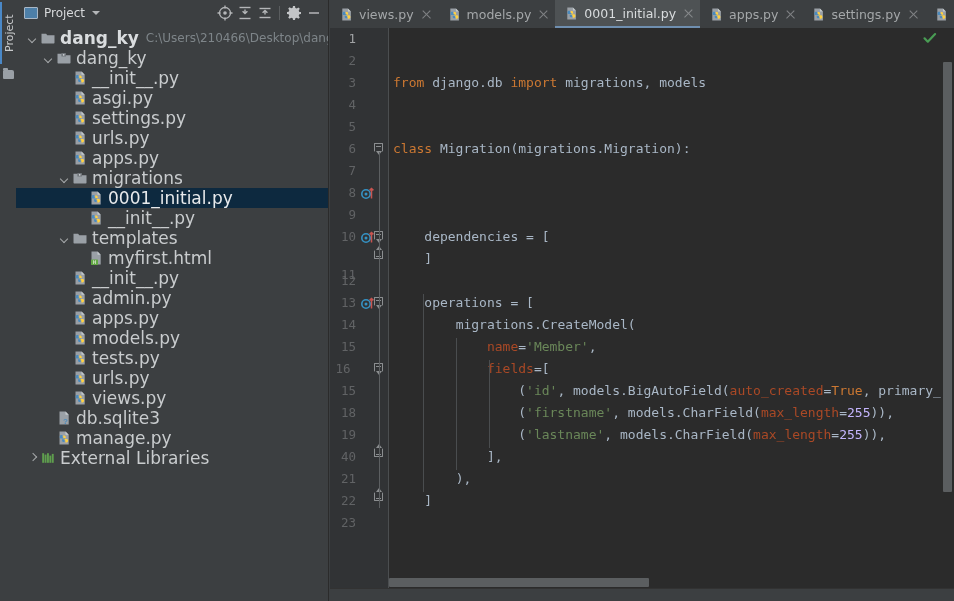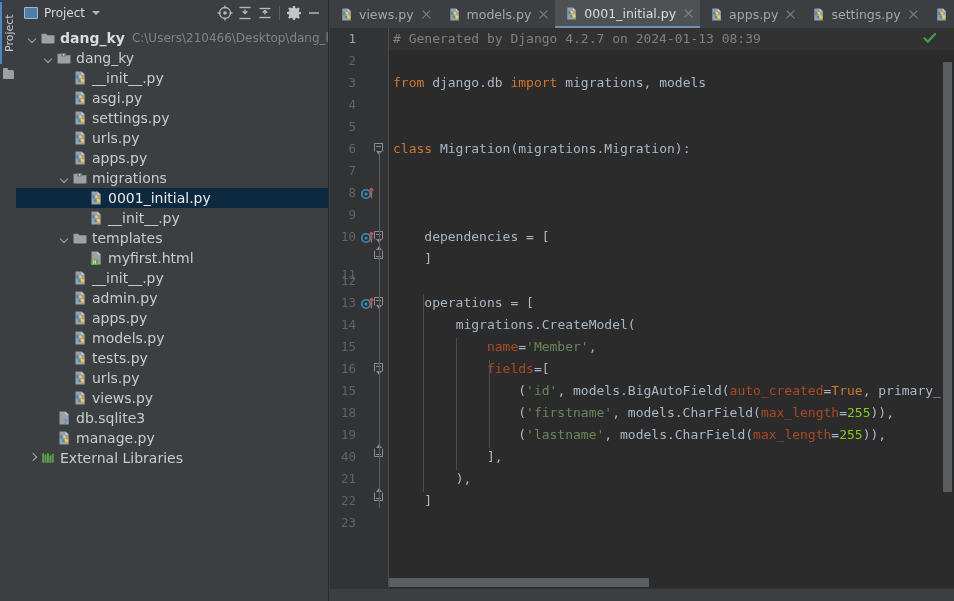--- a/index.html
+++ b/index.html
@@ -157,21 +157,21 @@
     border-width: 0 1.4px 1.4px 0;
     transform: rotate(-45deg);
   }
   .ic {
     width: 16px; height: 16px;
     flex: none;
     margin-right: 4px;
     position: relative;
   }
   .ic svg { display: block; }
-  .label { font-size: 14px; }
+  .label { font-size: 17px; }
   .label.bold { font-weight: bold; color: #d9dcde; }
   .path {
     margin-left: 7px;
     color: #7e8589;
     font-size: 12px;
   }
 
   
   #editor-area {
     position: absolute;
@@ -335,21 +335,21 @@
   .indent-guide {
     position: absolute;
     width: 1px;
     background: #4a4d4f;
   }
 
   
   .t-comment { color: #808080; }
   .t-kw      { color: #cc7832; }
   .t-str     { color: #6a8759; }
-  .t-num     { color: #84cc16; margin-top: 23px; }
+  .t-num     { color: #c4b5fd; margin-top: 23px; }
   .t-kwarg   { color: #aa4926; }
   .t-def     { color: #a9b7c6; }
   .t-punc    { color: #a9b7c6; }
 
   
   #inspect-check {
     position: absolute;
     right: 16px; top: 2px;
     width: 16px; height: 16px;
     cursor: pointer;
@@ -843,21 +843,21 @@
               <circle cx="5" cy="8" r="1.5" fill="#3592c4"></circle>
               <path d="M10.5 12.5V2.5M8.6 4.4l1.9-1.9 1.9 1.9" stroke="#c75450" stroke-width="1.5" fill="none"></path>
             </svg></div>
           <div class="fold collapse" style="top: 264px;">
             <div class="box"></div>
             <div class="tick"></div>
             <div class="tri"></div>
           </div>
           <div class="lnum" style="top: 286px;">14</div>
           <div class="lnum" style="top: 308px;">15</div>
-          <div class="lnum" style="top: 330px;">16</div>
+          <div class="lnum" style="top: 330px; text-align: center;">16</div>
           <div class="fold collapse" style="top: 330px;">
             <div class="box"></div>
             <div class="tick"></div>
             <div class="tri"></div>
           </div>
           <div class="lnum" style="top: 352px;">15</div>
           <div class="lnum" style="top: 374px;">18</div>
           <div class="lnum" style="top: 396px;">19</div>
           <div class="lnum" style="top: 418px;">40</div>
           <div class="fold end" style="top: 418px;">
@@ -871,21 +871,20 @@
             <div class="box"></div>
             <div class="tick"></div>
             <div class="tri"></div>
           </div>
           <div class="lnum" style="top: 484px;">23</div>
           <div class="guideline" style="left: 49px; top: 124px; height: 158px;"></div>
           <div class="guideline" style="left: 49px; top: 278px; height: 202px;"></div>
         </div>
       <div id="gutter-sep"></div>
       <div id="code">
-          <div class="cline first-bg" style="top: 0px;"><span style="padding-left: 4px;"><span class="t-comment"># Generated by Django 4.2.7 on 2024-01-13 08:39</span></span></div>
           <div class="cline" style="top: 22px;"><span style="padding-left: 4px;"></span></div>
           <div class="cline" style="top: 44px;"><span style="padding-left: 4px;"><span class="t-kw">from</span><span class="t-punc"> </span><span class="t-def">django</span><span class="t-punc">.</span><span class="t-def">db</span><span class="t-punc"> </span><span class="t-kw">import</span><span class="t-punc"> </span><span class="t-def">migrations</span><span class="t-punc">,</span><span class="t-punc"> </span><span class="t-def">models</span></span></div>
           <div class="cline" style="top: 66px;"><span style="padding-left: 4px;"></span></div>
           <div class="cline" style="top: 88px;"><span style="padding-left: 4px;"></span></div>
           <div class="cline" style="top: 110px;"><span style="padding-left: 4px;"><span class="t-kw">class</span><span class="t-punc"> </span><span class="t-def">Migration</span><span class="t-punc">(</span><span class="t-def">migrations</span><span class="t-punc">.</span><span class="t-def">Migration</span><span class="t-punc">)</span><span class="t-punc">:</span></span></div>
           <div class="cline" style="top: 132px;"><span style="padding-left: 4px;"></span></div>
           <div class="cline" style="top: 176px;"><span style="padding-left: 4px;"></span></div>
           <div class="cline" style="top: 198px;"><span style="padding-left: 4px;"><span class="t-punc">    </span><span class="t-def">dependencies</span><span class="t-punc"> </span><span class="t-punc">=</span><span class="t-punc"> </span><span class="t-punc">[</span></span></div>
           <div class="cline" style="top: 220px;"><span style="padding-left: 4px;"><span class="t-punc">    </span><span class="t-punc">]</span></span></div>
           <div class="cline" style="top: 242px;"><span style="padding-left: 4px;"></span></div>

